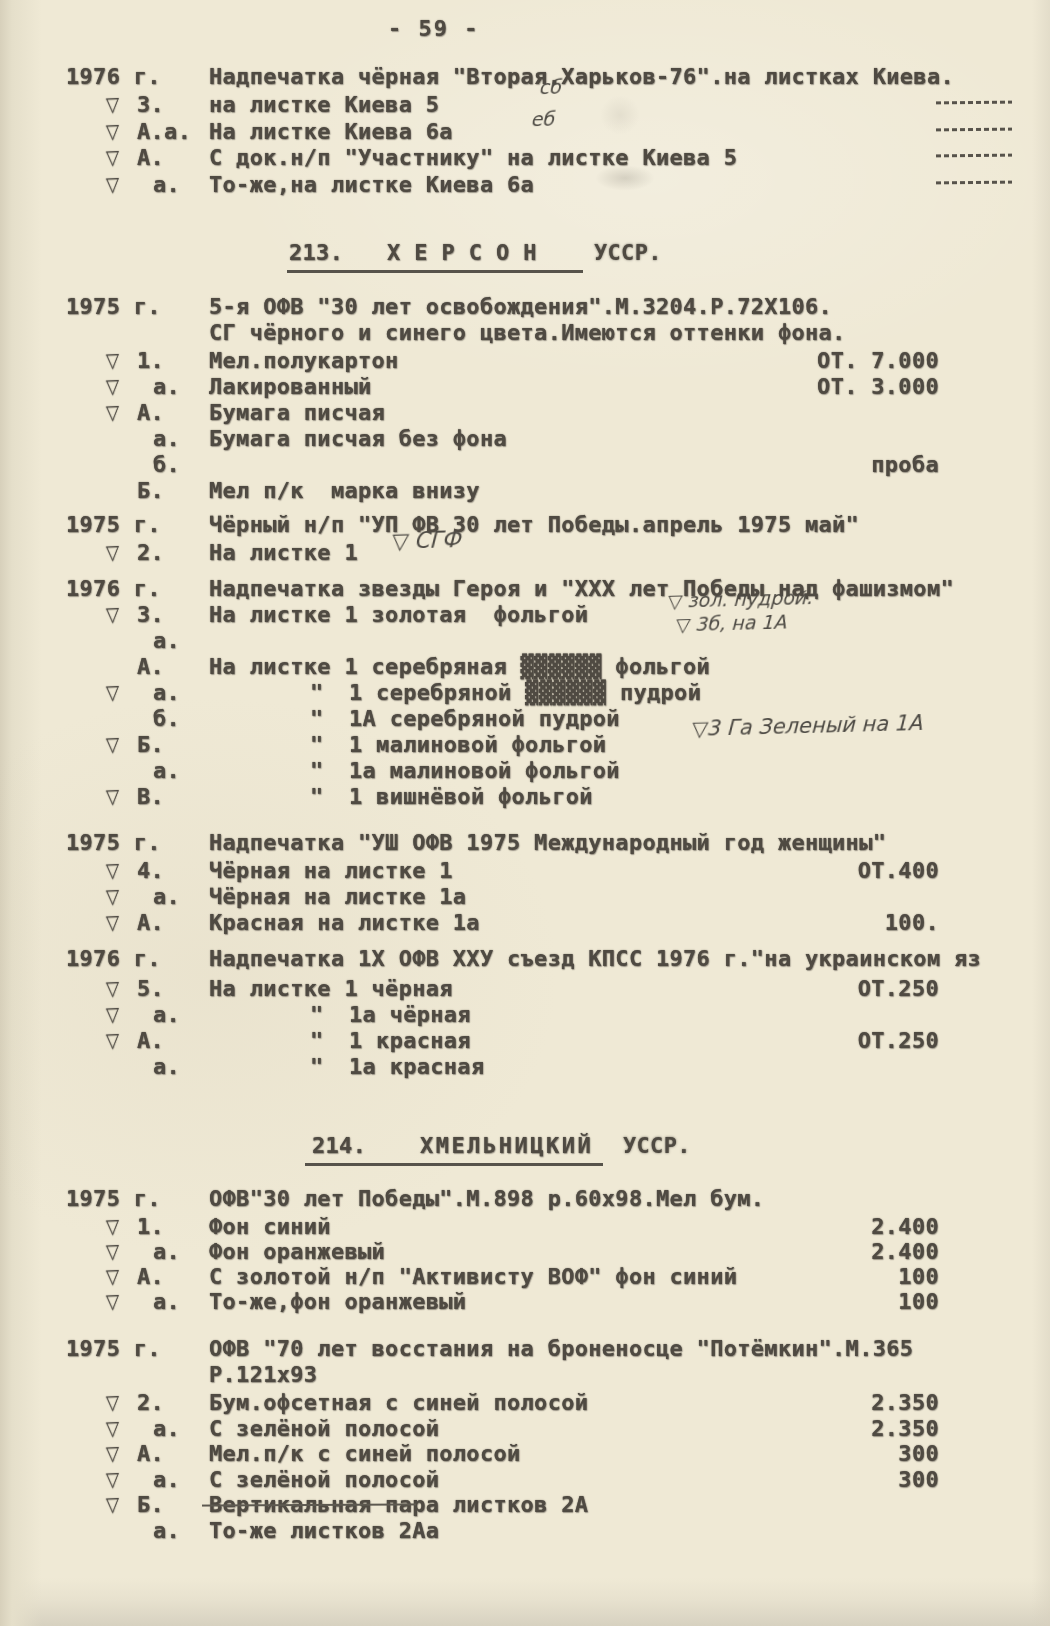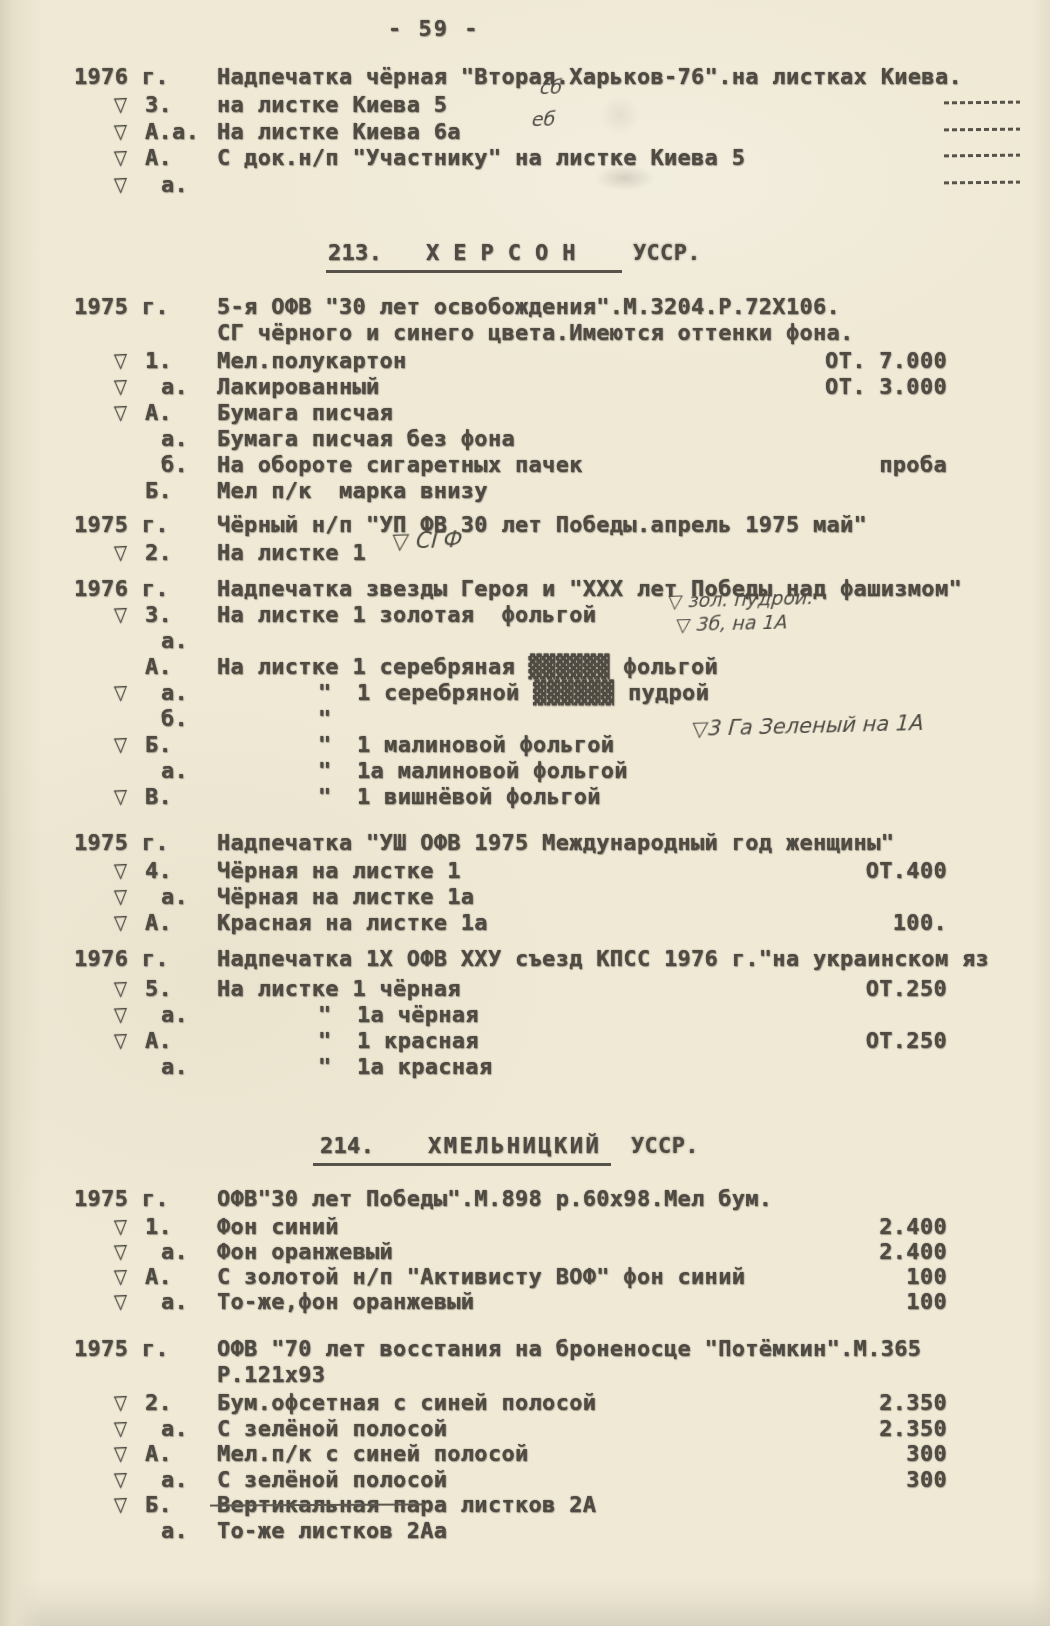--- a/index.html
+++ b/index.html
@@ -20,21 +20,21 @@
   }
   .smudge{position:absolute;border-radius:50%;pointer-events:none;}
   .typed{
     position:absolute;white-space:pre;
     font-family:"DejaVu Sans Mono",monospace;
     font-size:22px;font-weight:bold;line-height:26px;
     color:#4f4a42;letter-spacing:.3px;
     text-shadow:0 0 1.3px rgba(79,74,66,.85), .7px .6px 1.1px rgba(79,74,66,.45);
     filter:blur(.25px);
   }
-  .section{position:absolute;left:12px;width:889px;}
+  .section{position:absolute;left:4px;width:889px;}
   .year{left:62px;top:0;}
   .title{left:205px;top:0;}
   .title2{left:205px;top:26px;}
   .row{position:absolute;left:0;width:1050px;height:26px;}
   .mark{
     position:absolute;left:102px;top:2px;
     font-family:"DejaVu Sans",sans-serif;font-size:17px;color:#4e4a43;
     transform:scaleY(1.18) rotate(-2deg);filter:blur(.2px);
     text-shadow:0 0 1px rgba(78,74,67,.8);
   }
@@ -91,25 +91,26 @@
     </div>
     <div class="row" style="top: 81px;">
       <span class="mark">▽</span>
       <span class="typed num">А.</span>
       <span class="typed txt">С док.н/п "Участнику" на листке Киева 5</span>
       <div class="dashline"></div>
     </div>
     <div class="row" style="top: 107.5px;">
       <span class="mark">▽</span>
       <span class="typed num lower">а.</span>
+      <span class="typed txt">То-же,на листке Киева 6а</span>
       <div class="dashline"></div>
     </div>
   </div>
 
-<div class="section" style="top:240px;height:40px;margin-left:31px;">
+<div class="section" style="top:240px;height:40px;">
   <span class="typed heading-num" style="left:285px;">213.</span>
   <span class="typed heading-name" style="left:383px;letter-spacing:14px;">ХЕРСОН</span>
   <span class="typed heading-region" style="left:590px;">УССР.</span>
   <div class="headrule" style="left:283px;top:30px;width:296px;"></div>
 </div>
 
 <div class="section" style="top:294px;height:220px;">
   <span class="typed year">1975 г.</span>
   <span class="typed title">5-я ОФВ "30 лет освобождения".М.3204.Р.72Х106.</span>
   <span class="typed title2">СГ чёрного и синего цвета.Имеются оттенки фона.</span>
@@ -129,21 +130,20 @@
       <span class="mark">▽</span>
       <span class="typed num">А.</span>
       <span class="typed txt">Бумага писчая</span>
     </div>
     <div class="row" style="top: 132px;">
       <span class="typed num lower">а.</span>
       <span class="typed txt">Бумага писчая без фона</span>
     </div>
     <div class="row" style="top: 158px;">
       <span class="typed num lower">б.</span>
-      <span class="typed txt">На обороте сигаретных пачек</span>
       <span class="typed val">проба</span>
     </div>
     <div class="row" style="top: 184px;">
       <span class="typed num">Б.</span>
       <span class="typed txt">Мел п/к  марка внизу</span>
     </div>
   </div>
 
 <div class="section" style="top:512px;height:60px;">
   <span class="typed year">1975 г.</span>
@@ -172,20 +172,21 @@
     </div>
     <div class="row" style="top: 104px;">
       <span class="mark">▽</span>
       <span class="typed num lower">а.</span>
       <span class="typed ditto">"</span>
       <span class="typed txt after-ditto">1 серебряной ▓▓▓▓▓▓ пудрой</span>
     </div>
     <div class="row" style="top: 130px;">
       <span class="typed num lower">б.</span>
       <span class="typed ditto">"</span>
+      <span class="typed txt after-ditto">1А серебряной пудрой</span>
     </div>
     <div class="row" style="top: 156px;">
       <span class="mark">▽</span>
       <span class="typed num">Б.</span>
       <span class="typed ditto">"</span>
       <span class="typed txt after-ditto">1 малиновой фольгой</span>
     </div>
     <div class="row" style="top: 182px;">
       <span class="typed num lower">а.</span>
       <span class="typed ditto">"</span>

